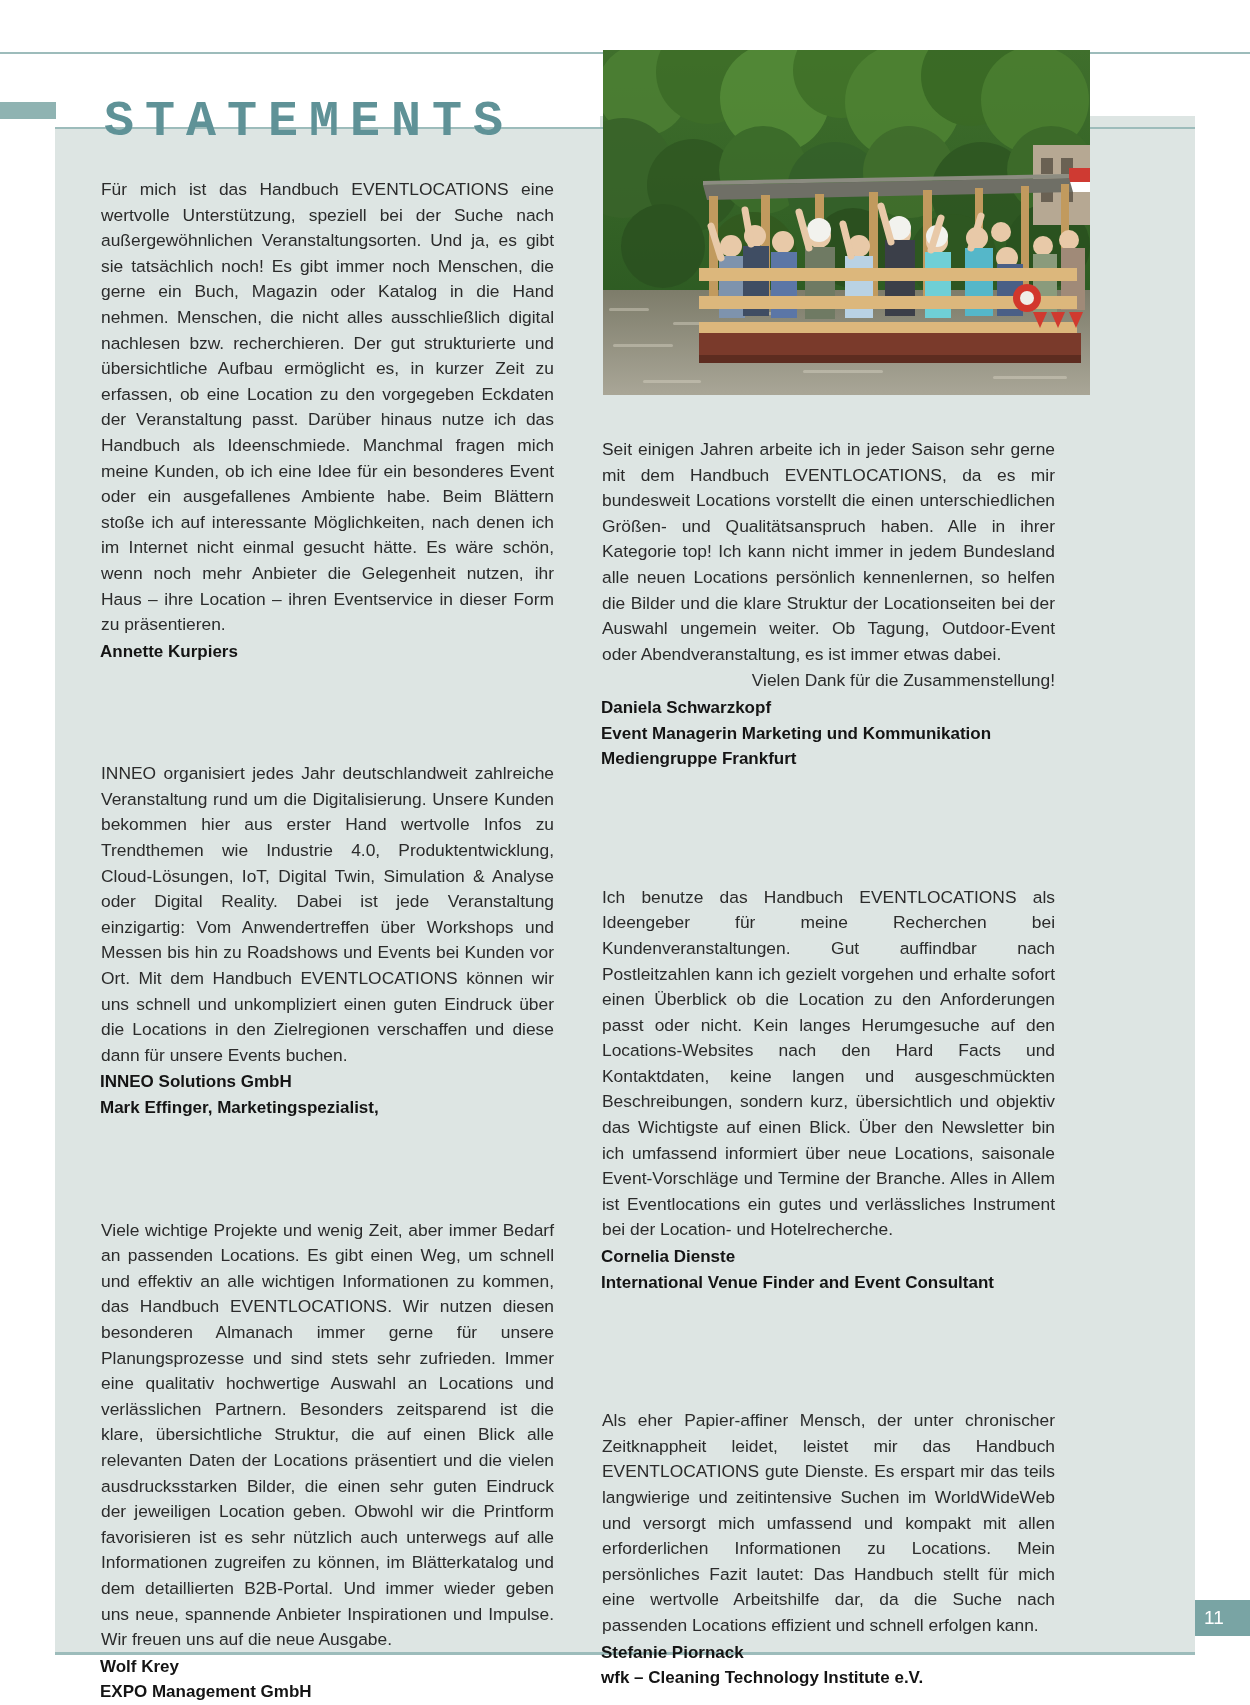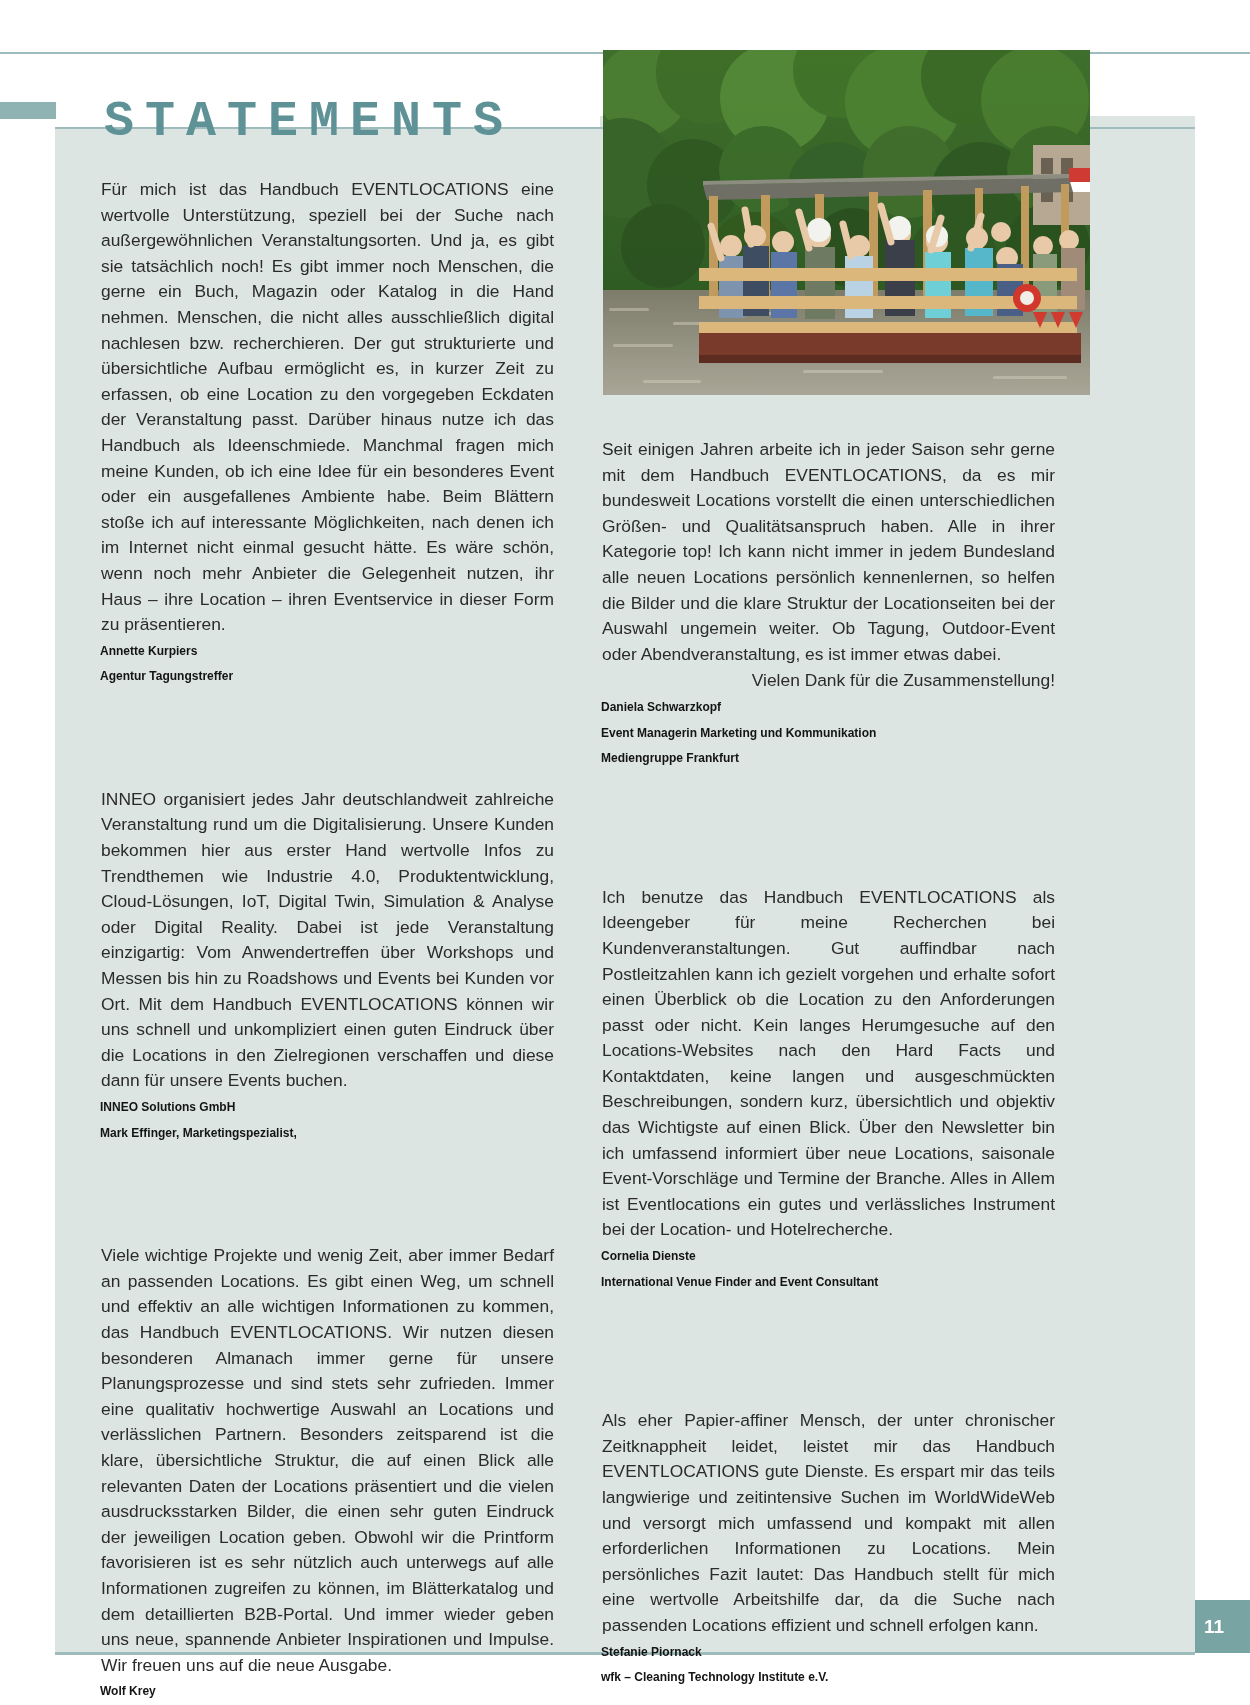--- a/index.html
+++ b/index.html
@@ -123,41 +123,41 @@
   .body-text {
     font-size: 17.4px;
     line-height: 25.6px;
     color: #2b2b2b;
     text-align: justify;
     text-justify: inter-word;
     margin: 1px;
     hyphens: manual;
   }
   .sig {
-    font-size: 12px;
+    font-size: 17px;
     line-height: 25.6px;
     color: #141414;
     font-weight: 700;
     margin: 0;
     text-align: left;
   }
   .gap-xl { height: 96px; }
   .gap-xxl { height: 112px; }
 
   
   .page-num {
     position: absolute;
     left: 1195px;
     top: 1600px;
     width: 55px;
-    height: 53px;
+    height: 36px;
     background: #79a4a4;
     color: #ffffff;
     font-size: 19px;
-    font-weight: 700;
+    font-weight: 400;
     display: flex;
     align-items: center;
     justify-content: flex-start;
     padding-left: 9px;
     box-sizing: border-box;
   }
 </style>
 </head>
 <body>
 
@@ -308,21 +308,20 @@
         <polygon points="466,262 480,262 473,278"></polygon>
       </g>
     </svg>
   </div>
 
   <div class="col col-left">
 
     <div class="stmt">
       <p class="body-text">Für mich ist das Handbuch EVENTLOCATIONS eine wertvolle Unterstützung, speziell bei der Suche nach außergewöhnlichen Veranstaltungsorten. Und ja, es gibt sie tatsächlich noch! Es gibt immer noch Menschen, die gerne ein Buch, Magazin oder Katalog in die Hand nehmen. Menschen, die nicht alles ausschließlich digital nachlesen bzw. recherchieren. Der gut strukturierte und übersichtliche Aufbau ermöglicht es, in kurzer Zeit zu erfassen, ob eine Location zu den vorgegeben Eckdaten der Veranstaltung passt. Darüber hinaus nutze ich das Handbuch als Ideenschmiede. Manchmal fragen mich meine Kunden, ob ich eine Idee für ein besonderes Event oder ein ausgefallenes Ambiente habe. Beim Blättern stoße ich auf interessante Möglichkeiten, nach denen ich im Internet nicht einmal gesucht hätte. Es wäre schön, wenn noch mehr Anbieter die Gelegenheit nutzen, ihr Haus – ihre Location – ihren Eventservice in dieser Form zu präsentieren.</p>
       <p class="sig">Annette Kurpiers</p>
-      <p class="sig">Agentur Tagungstreffer</p>
     </div>
 
     <div class="gap-xl"></div>
 
     <div class="stmt">
       <p class="body-text">INNEO organisiert jedes Jahr deutschlandweit zahlreiche Veranstaltung rund um die Digitalisierung. Unsere Kunden bekommen hier aus erster Hand wertvolle Infos zu Trendthemen wie Industrie 4.0, Produktentwicklung, Cloud-Lösungen, IoT, Digital Twin, Simulation &amp; Analyse oder Digital Reality. Dabei ist jede Veranstaltung einzigartig: Vom Anwendertreffen über Workshops und Messen bis hin zu Roadshows und Events bei Kunden vor Ort. Mit dem Handbuch EVENTLOCATIONS können wir uns schnell und unkompliziert einen guten Eindruck über die Locations in den Zielregionen verschaffen und diese dann für unsere Events buchen.</p>
       <p class="sig">INNEO Solutions GmbH</p>
       <p class="sig">Mark Effinger, Marketingspezialist,</p>
     </div>
 

